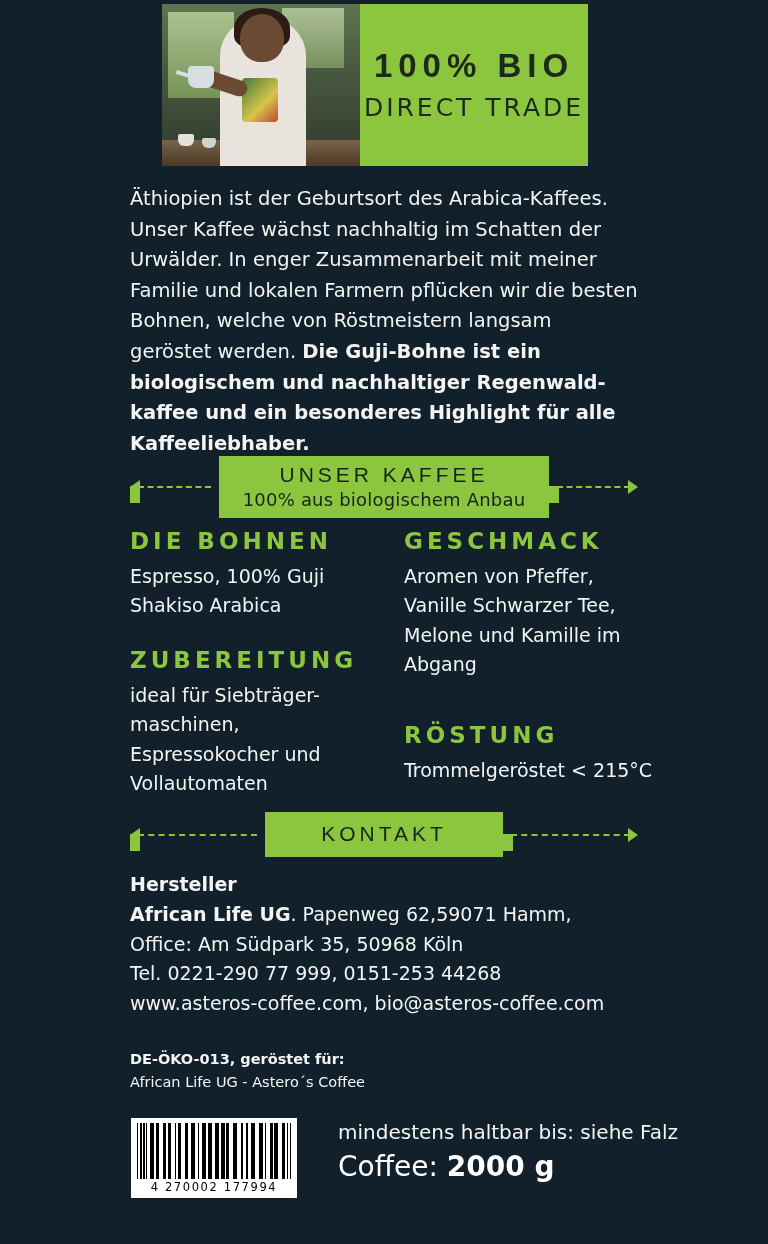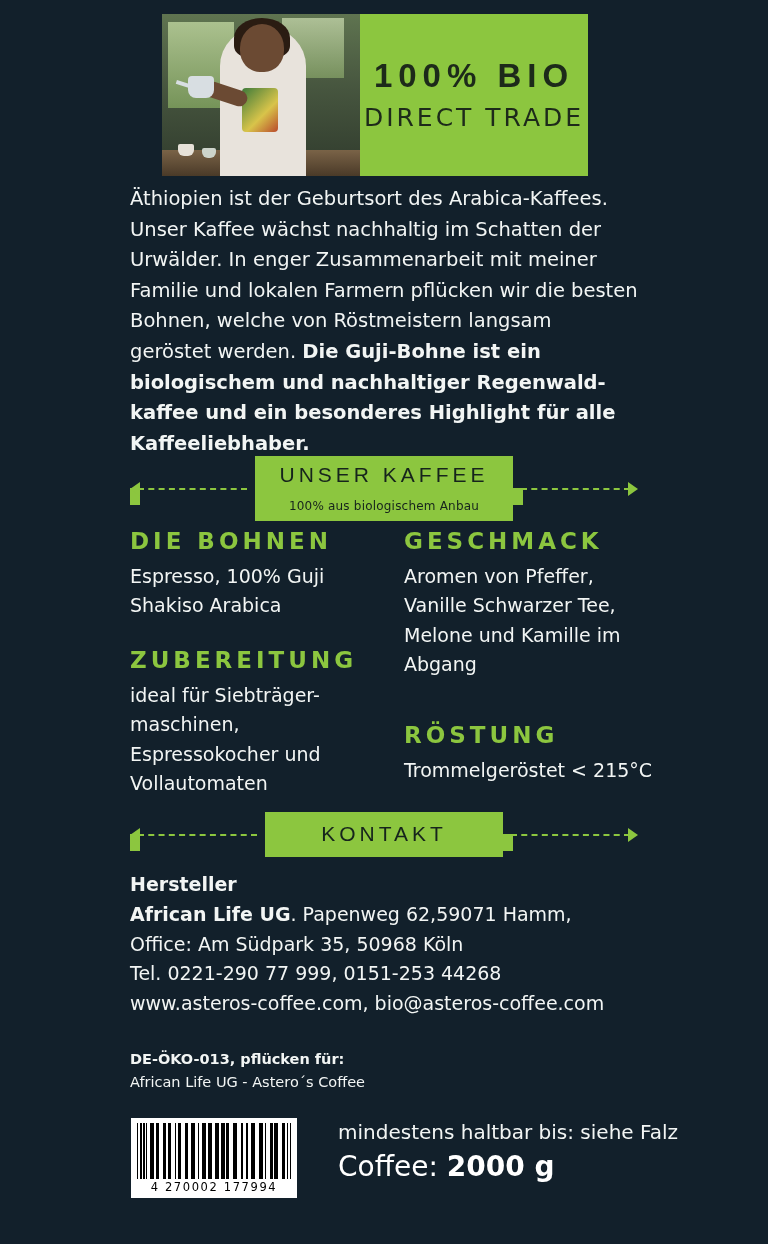--- a/index.html
+++ b/index.html
@@ -13,21 +13,21 @@
   .page {
     position: relative;
     width: 768px; height: 1244px;
     background: #12202b;
     color: #ffffff;
   }
 
   
   .hero {
     position: absolute;
-    left: 130px; top: 14px;
+    left: 130px; top: 4px;
     width: 458px; height: 162px;
     display: flex;
     padding-left: 32px;
   }
   .hero-photo {
     width: 198px; height: 162px;
     position: relative;
     overflow: hidden;
     background: linear-gradient(#6d7f5a, #3c4a38);
   }
@@ -143,21 +143,21 @@
 
   .banner-box {
     background: #8cc63f; color: #16241c;
     text-align: center;
     padding: 7px 24px 8px;
   }
   .banner-box .bt {
     font-size: 21px; font-weight: normal; letter-spacing: 4px;
   }
   .banner-box .bs {
-    font-size: 12px; margin-top: 12px; letter-spacing: .2px;
+    font-size: 18px; margin-top: 2px; letter-spacing: .2px;
     font-family: "DejaVu Sans", sans-serif;
   }
   .banner-box.kontakt-box { padding: 10px 56px 11px; }
 
   
   .specs { position: absolute; left: 130px; top: 528px; width: 520px; }
   .spec-h {
     color: #8cc63f; font-size: 23px; font-weight: bold;
     letter-spacing: 4px; font-family: "DejaVu Sans", sans-serif;
   }
@@ -296,21 +296,21 @@
     <div class="strong">Hersteller</div>
     <div>
       <span class="strong">African Life UG</span><span>. Papenweg 62,59071 Hamm,</span>
     </div>
     <div>Office: Am Südpark 35, 50968 Köln</div>
     <div>Tel. 0221-290 77 999, 0151-253 44268</div>
     <div>www.asteros-coffee.com, bio@asteros-coffee.com</div>
   </div>
 
   <div class="oeko">
-    <div class="b">DE-ÖKO-013, pflücken für:</div>
+    <div class="b">DE-ÖKO-013, geröstet für:</div>
     <div>African Life UG - Astero´s Coffee</div>
   </div>
 
   <div class="barcode-wrap">
     <div class="bars" id="bars">
         <i style="flex: 1 0 0px; background: rgb(0, 0, 0);"></i>
         <i style="flex: 1 0 0px; background: rgb(255, 255, 255);"></i>
         <i style="flex: 1 0 0px; background: rgb(0, 0, 0);"></i>
         <i style="flex: 1 0 0px; background: rgb(0, 0, 0);"></i>
         <i style="flex: 1 0 0px; background: rgb(255, 255, 255);"></i>

